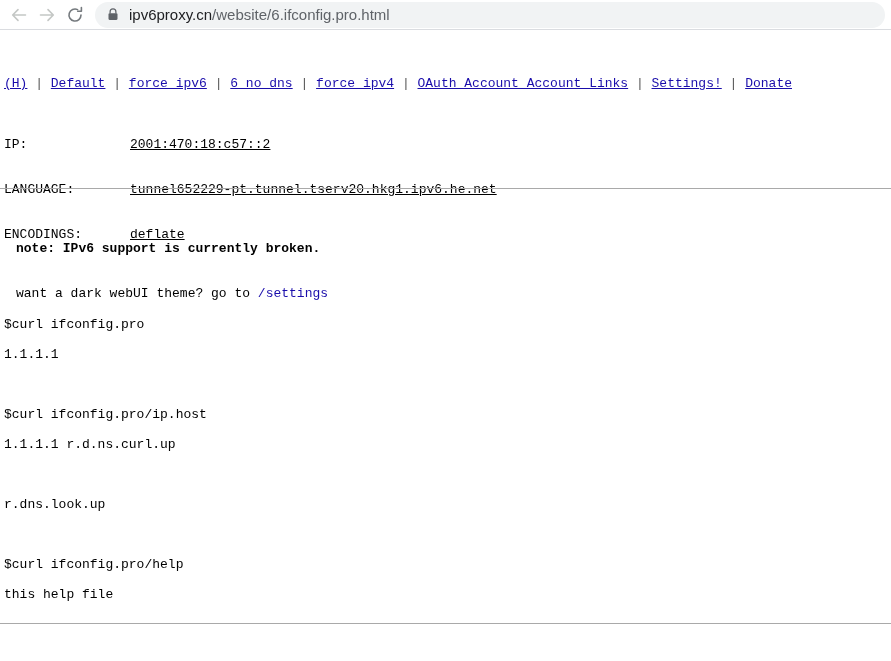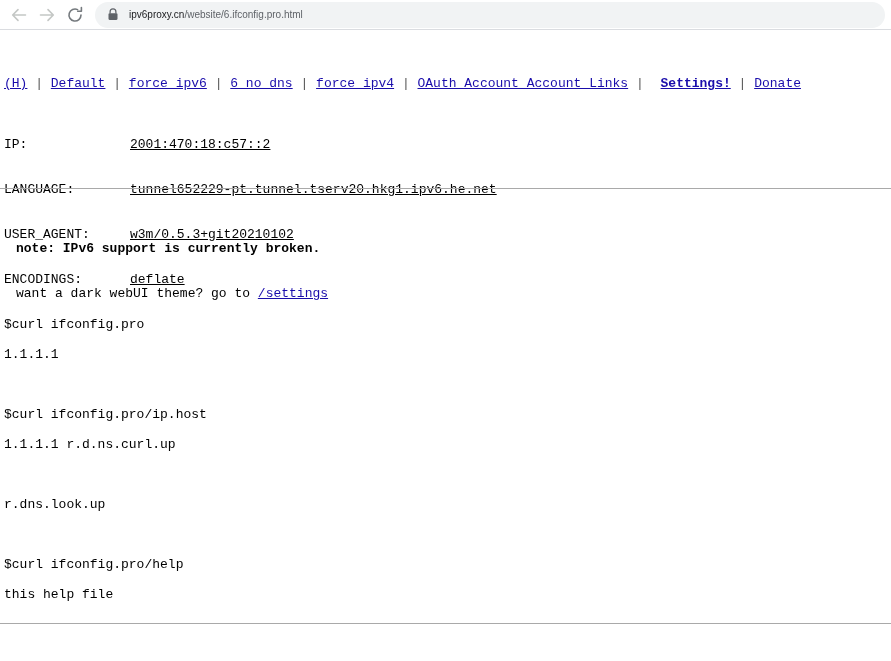--- a/index.html
+++ b/index.html
@@ -51,21 +51,21 @@
     width: 16px;
     height: 16px;
     display: flex;
     align-items: center;
     justify-content: center;
     flex: 0 0 auto;
     margin-right: 8px;
   }
   .url-text {
     font-family: "Liberation Sans", sans-serif;
-    font-size: 10px;
+    font-size: 15px;
     line-height: 16px;
     white-space: nowrap;
     overflow: hidden;
     text-overflow: ellipsis;
     color: #5f6368;
     text-align: right;
   }
   .url-host { color: #202124; }
   .url-path { color: #5f6368; }
 
@@ -90,21 +90,21 @@
   
   .navlinks {
     position: absolute;
     left: 4px;
     top: 46px;
   }
   .navlinks a {
     color: #1a0dab;
     text-decoration: underline;
   }
-  .navlinks a.bold { font-weight: bold; margin-left: 9px; }
+  .navlinks a.bold { font-weight: normal; }
   .navlinks .sep { color: #555555; }
 
   
   .infotable {
     position: absolute;
     left: 4px;
     top: 77px;
   }
   .infotable .row { display: block; text-decoration: underline; }
   .infotable .key {
@@ -125,21 +125,20 @@
   hr.rule-bottom { top: 593px; }
 
   .noteblock {
     position: absolute;
     left: 16px;
     top: 181px;
   }
   .noteblock .strong { font-weight: bold; }
   .noteblock a {
     color: #1a0dab;
-    text-decoration: underline;
   }
 
   .featureblock {
     position: absolute;
     left: 4px;
     top: 242px;
   }
 
   .footerblock {
     position: absolute;
@@ -188,21 +187,20 @@
   </div>
 </div>
 
 <div class="page">
 
   <div class="navlinks mono"><a>(H)</a><span class="sep">&nbsp;|&nbsp;</span><a>Default</a><span class="sep">&nbsp;|&nbsp;</span><a>force ipv6</a><span class="sep">&nbsp;|&nbsp;</span><a>6 no dns</a><span class="sep">&nbsp;|&nbsp;</span><a>force ipv4</a><span class="sep">&nbsp;|&nbsp;</span><a>OAuth Account Account Links</a><span class="sep">&nbsp;|&nbsp;</span><a class="bold">Settings!</a><span class="sep">&nbsp;|&nbsp;</span><a>Donate</a></div>
 
   <div class="infotable mono">
     <div class="row"><span class="key">IP:</span><span>2001:470:18:c57::2</span></div>
     <div class="row"><span class="key">LANGUAGE:</span><span>tunnel652229-pt.tunnel.tserv20.hkg1.ipv6.he.net</span></div>
-    <div class="row"><span class="key">USER_AGENT:</span><span>w3m/0.5.3+git20210102</span></div>
     <div class="row"><span class="key">ENCODINGS:</span><span>deflate</span></div>
   </div>
 
   <hr class="rule rule-top">
 
   <div class="noteblock mono">
     <div class="strong">note: IPv6 support is currently broken.</div>
     <div><span>want a dark webUI theme? go to </span><a>/settings</a></div>
   </div>
 

